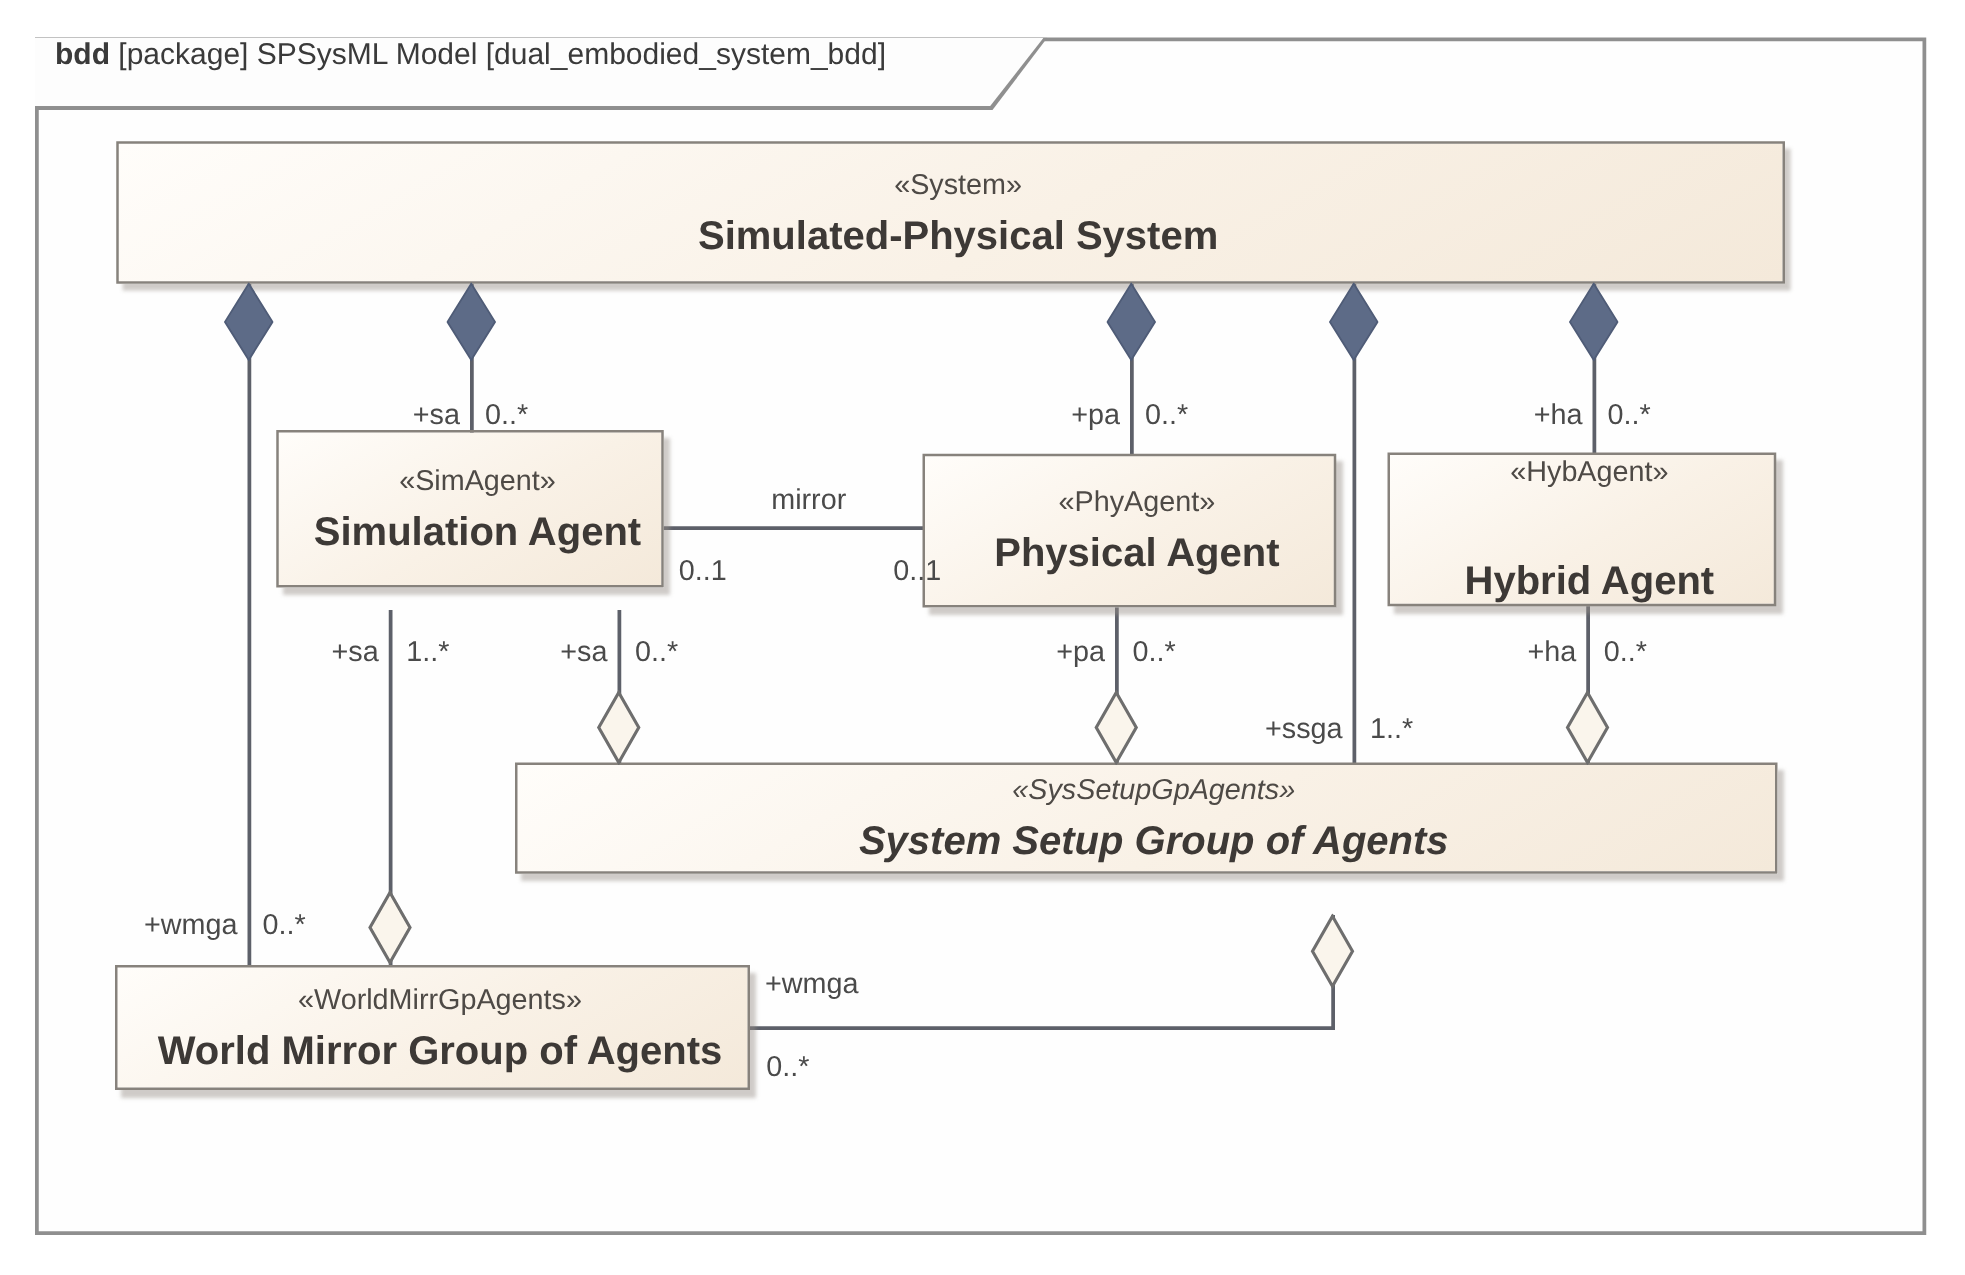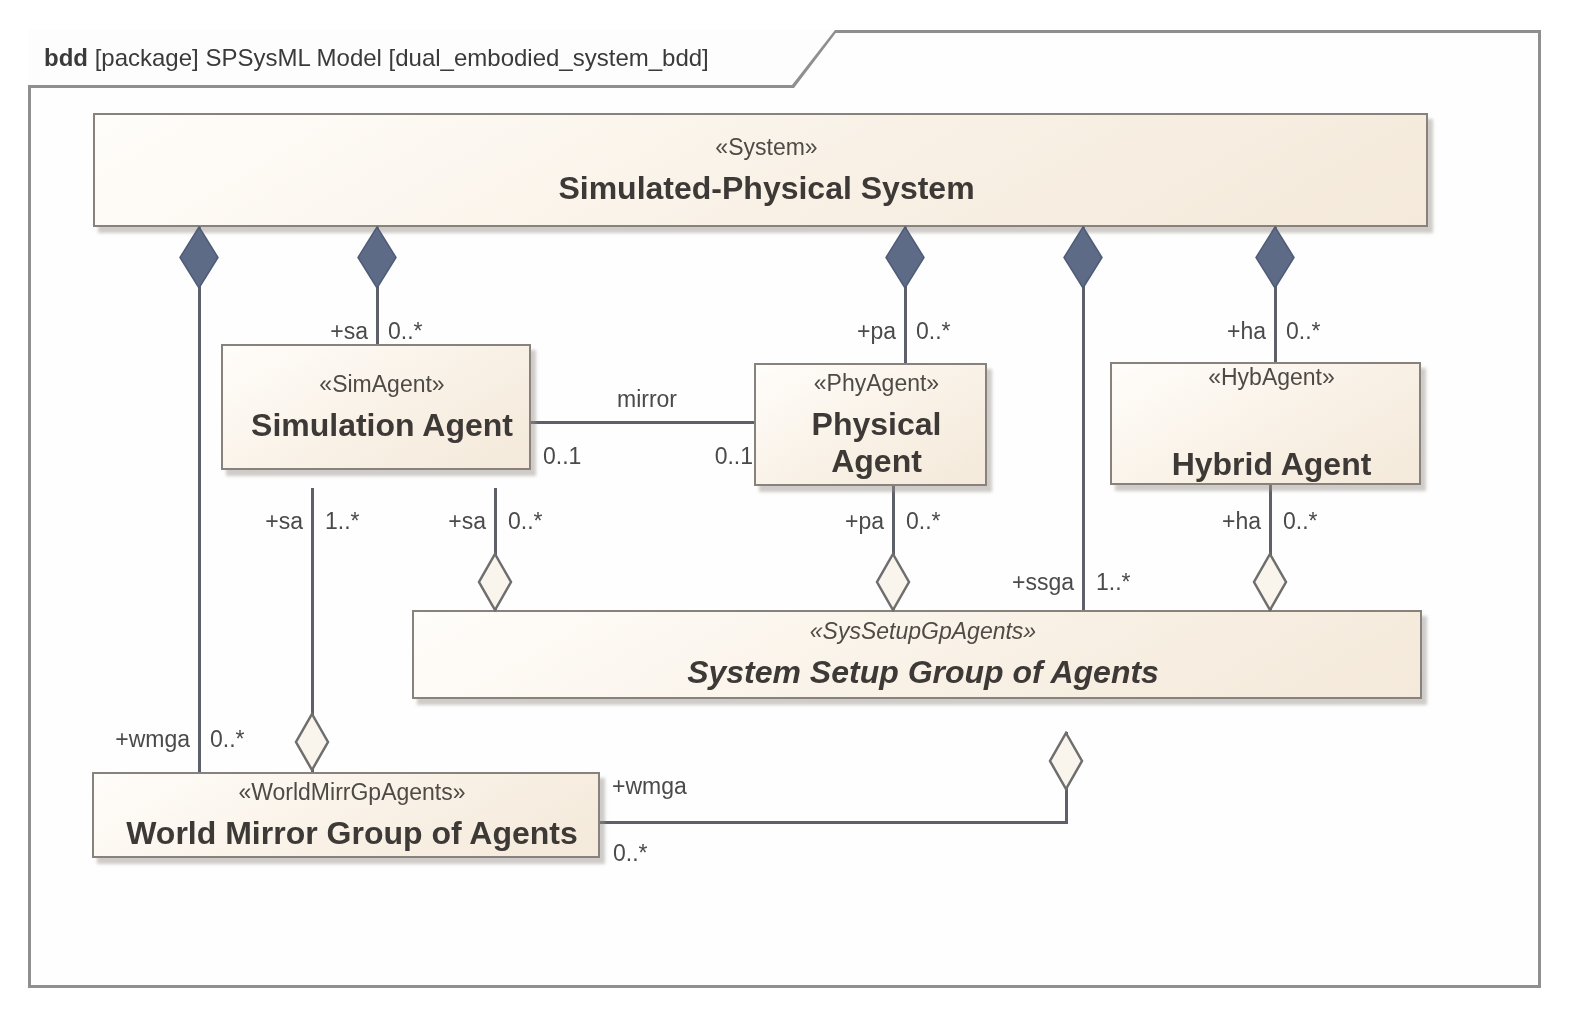--- a/index.html
+++ b/index.html
@@ -15,21 +15,21 @@
   
   .tab-outer{
     position:absolute;left:28px;top:30px;width:810px;height:58px;
     background:#8f8f8f;
     clip-path:polygon(0 0,100% 0,calc(100% - 44px) 100%,0 100%);
   }
   .tab-inner{
     position:absolute;left:0px;top:0px;width:807px;height:55px;
     background:#fdfdfd;
     clip-path:polygon(0 0,100% 0,calc(100% - 43px) 100%,0 100%);
-    display:flex;align-items:center;padding-left:16px;box-sizing:border-box;
+    display:flex;padding-left:16px;box-sizing:border-box;
     font-size:24px;color:#3a3a3a;white-space:pre;
   }
   .tab-inner .b{font-weight:bold;}
   
   .block{
     position:absolute;box-sizing:border-box;
     border:2px solid #87827c;
     background:linear-gradient(150deg,#fffdfa 0%,#f9f1e6 55%,#f4e9da 100%);
     box-shadow:5px 6px 3px rgba(150,143,136,0.45);
     display:flex;flex-direction:column;align-items:center;justify-content:center;
@@ -70,36 +70,36 @@
   <div class="block" style="left:93px;top:113px;width:1335px;height:114px;">
     <span class="stereotype">«System»</span>
     <span class="block-name">Simulated-Physical System</span>
   </div>
 
   <div class="block" style="left:221px;top:344px;width:310px;height:126px;">
     <span class="stereotype">«SimAgent»</span>
     <span class="block-name">Simulation Agent</span>
   </div>
 
-  <div class="block" style="left:754px;top:363px;width:233px;height:123px;">
+  <div class="block" style="left:738px;top:363px;width:331px;height:123px;">
     <span class="stereotype">«PhyAgent»</span>
     <span class="block-name">Physical Agent</span>
   </div>
 
   <div class="block" style="left:1110px;top:362px;width:311px;height:123px;justify-content:space-between;">
     <span class="stereotype">«HybAgent»</span>
     <span class="block-name">Hybrid Agent</span>
   </div>
 
   <div class="block" style="left:412px;top:610px;width:1010px;height:89px;font-style:italic;">
     <span class="stereotype">«SysSetupGpAgents»</span>
     <span class="block-name">System Setup Group of Agents</span>
   </div>
 
-  <div class="block" style="left:92px;top:772px;width:508px;height:86px;">
+  <div class="block" style="left:92px;top:772px;width:508px;height:100px;">
     <span class="stereotype">«WorldMirrGpAgents»</span>
     <span class="block-name">World Mirror Group of Agents</span>
   </div>
 
   <svg class="diamond" style="left:179px;top:226px;" width="40" height="63" viewBox="0 0 40 63">
       <polygon points="20,1 39,31.5 20,62 1,31.5" fill="#5d6b87" stroke="#4f5c77" stroke-width="1.5"></polygon>
     </svg>
   <svg class="diamond" style="left:357px;top:226px;" width="40" height="63" viewBox="0 0 40 63">
       <polygon points="20,1 39,31.5 20,62 1,31.5" fill="#5d6b87" stroke="#4f5c77" stroke-width="1.5"></polygon>
     </svg>

